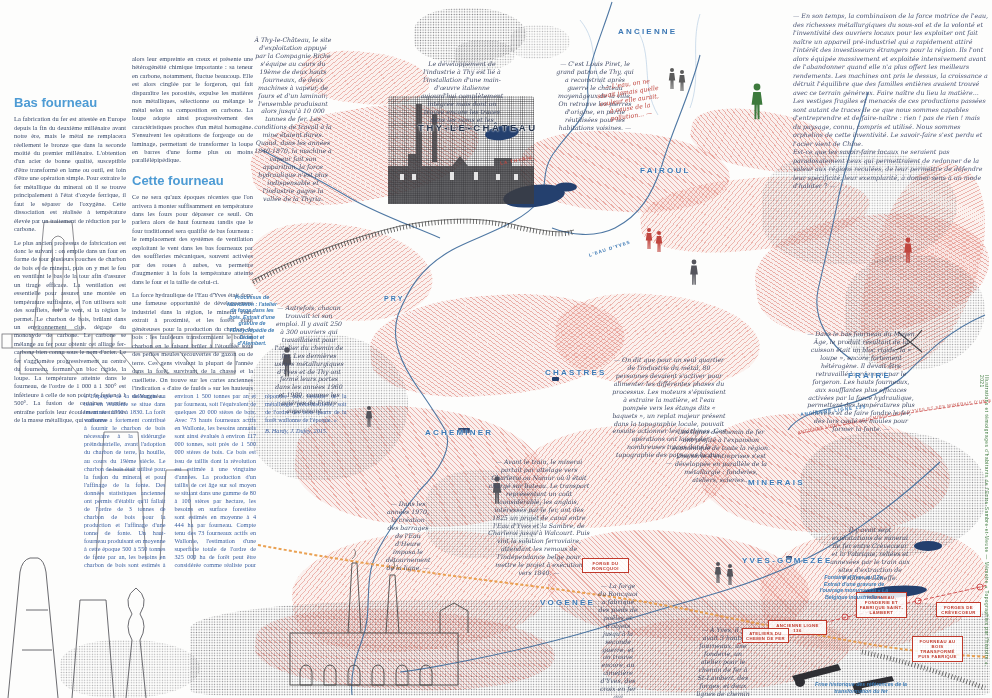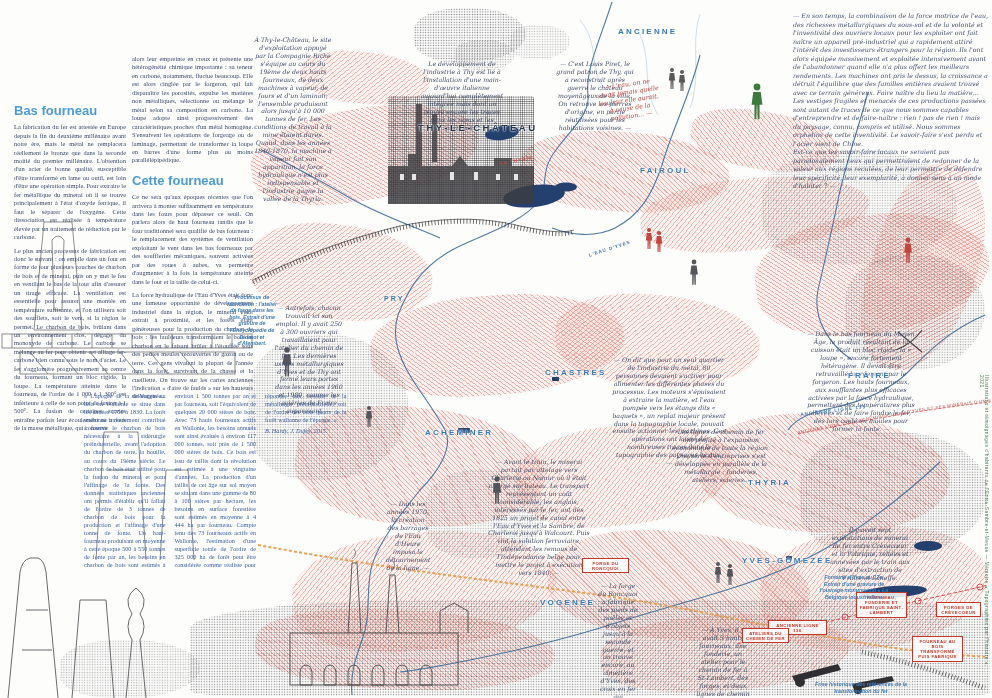--- a/index.html
+++ b/index.html
@@ -3,21 +3,21 @@
 <meta charset="utf-8">
 <style>
   html,body{margin:0;padding:0;background:#ffffff;}
   #poster{position:relative;width:992px;height:698px;overflow:hidden;background:#fdfdfc;
           font-family:"Liberation Serif",serif;}
   
   .title{position:absolute;left:14px;top:14px;font-family:"Liberation Sans",sans-serif;
          font-weight:700;font-size:46px;letter-spacing:4px;color:#d9ecfa;
          -webkit-text-stroke:1.4px #6fb0dd;text-shadow:0 0 0 #6fb0dd;}
   .colhead{font-family:"Liberation Sans",sans-serif;font-weight:700;font-size:13px;
-           color:#4d9bd4;margin:12px 0 4px 0;}
+           color:#4d9bd4;margin:4px 0 4px 0;}
   .bodycol{position:absolute;font-size:6.4px;line-height:1.32;color:#3a4a6b;text-align:justify;}
   .bodycol p{margin:0 0 5px 0;}
   .quote{position:absolute;left:84px;top:392px;width:172px;height:180px;
          font-size:6.2px;line-height:1.3;color:#3b5fa0;text-align:justify;
          column-count:2;column-gap:9px;}
   .attrib{display:block;margin-top:3px;font-style:italic;}
   .manifesto{position:absolute;left:793px;top:12px;width:196px;font-style:italic;
              font-family:"DejaVu Serif",serif;font-size:6.3px;line-height:1.35;
              color:#465070;text-align:left;white-space:pre-line;}
   .annot{position:absolute;font-family:"DejaVu Serif",serif;font-style:italic;
@@ -240,21 +240,21 @@
 Les vestiges fragiles et menacés de ces productions passées sont autant de traces de ce que nous sommes capables d'entreprendre et de faire-naître : rien ! pas de rien ! mais du paysage, connu, compris et utilisé. Nous sommes orphelins de cette inventivité. Le savoir-faire s'est perdu et l'acier vient de Chine.
 Est-ce que les savoir-faire locaux ne seraient pas paradoxalement ceux qui permettraient de redonner de la valeur aux régions reculées, de leur permettre de défendre leur spécificité, leur exemplarité, à donner sens à un mode d'habiter ? —</div>
 
     <div class="place" style="left:618px;top:27px">ANCIENNE</div>
     <div class="place big" style="left:418px;top:122px">THY-LE-CHÂTEAU</div>
     <div class="place" style="left:640px;top:166px">FAIROUL</div>
     <div class="place small" style="left:384px;top:295px">PRY</div>
     <div class="place" style="left:545px;top:368px">CHASTRES</div>
     <div class="place" style="left:425px;top:428px">ACHEMINER</div>
     <div class="place" style="left:848px;top:371px">FRAIRE</div>
-    <div class="place" style="left:748px;top:478px">THYRIA</div>
+    <div class="place" style="left:748px;top:478px">MINERAIS</div>
     <div class="place" style="left:742px;top:556px">YVES-GOMEZÉE</div>
     <div class="place" style="left:540px;top:598px">VOGENÉE</div>
 
     <div class="redbox" style="left:768px;top:620px;width:52px">Ancienne ligne 136</div>
     <div class="redbox" style="left:856px;top:592px;width:44px">Fourneau, fonderie et fabrique Saint-Lambert</div>
     <div class="redbox" style="left:936px;top:602px;width:38px">Forges de Crèvecoeur</div>
     <div class="redbox" style="left:912px;top:636px;width:44px">Fourneau au bois transformé puis fabrique</div>
     <div class="redbox" style="left:582px;top:558px;width:40px">Forge du Roncquoi</div>
     <div class="redbox" style="left:742px;top:628px;width:40px">Ateliers du chemin de fer</div>
 

